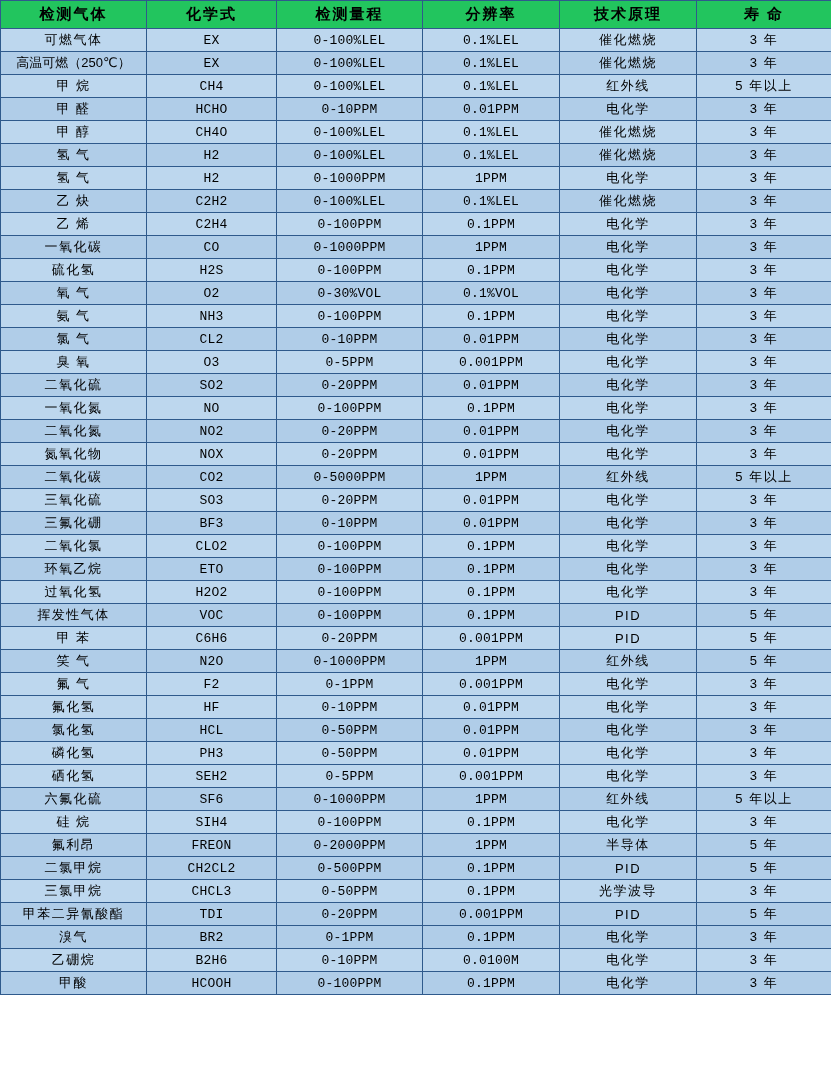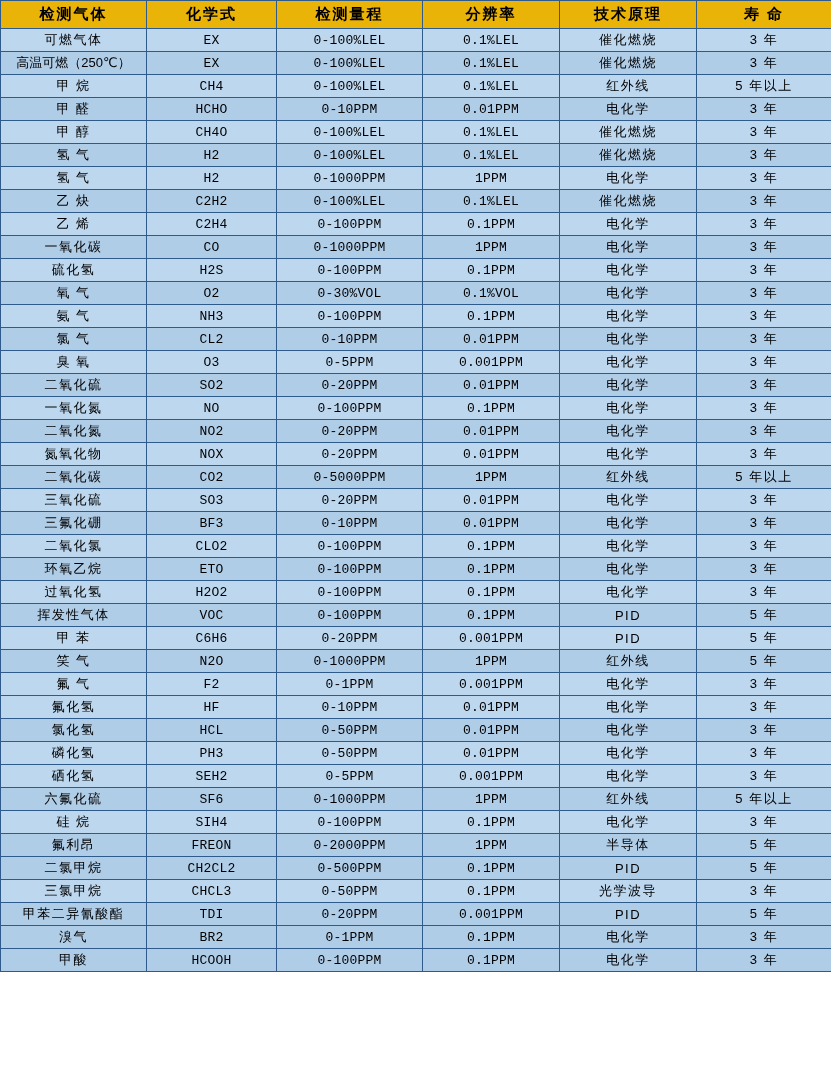--- a/index.html
+++ b/index.html
@@ -29,21 +29,21 @@
     border: 1px solid #2f5a8c;
     text-align: center;
     vertical-align: middle;
     color: #000000;
     padding: 0;
     overflow: hidden;
     white-space: nowrap;
   }
   table.gas-table thead th {
     height: 27px;
-    background: #eab308;
+    background: #22c55e;
     font-size: 15px;
     font-weight: bold;
     letter-spacing: 2px;
   }
   table.gas-table tbody td {
     height: 22px;
     font-size: 13px;
     background: #bdd7ee;
   }
   table.gas-table tbody tr.alt td {
@@ -399,20 +399,28 @@
         <td class="cn">5 年</td>
       </tr>
       <tr class="alt">
         <td class="cn">溴气</td>
         <td class="mono">BR2</td>
         <td class="mono">0-1PPM</td>
         <td class="mono">0.1PPM</td>
         <td class="cn">电化学</td>
         <td class="cn">3 年</td>
       </tr>
+      <tr>
+        <td class="cn">乙硼烷</td>
+        <td class="mono">B2H6</td>
+        <td class="mono">0-10PPM</td>
+        <td class="mono">0.0100M</td>
+        <td class="cn">电化学</td>
+        <td class="cn">3 年</td>
+      </tr>
       <tr class="alt">
         <td class="cn">甲酸</td>
         <td class="mono">HCOOH</td>
         <td class="mono">0-100PPM</td>
         <td class="mono">0.1PPM</td>
         <td class="cn">电化学</td>
         <td class="cn">3 年</td>
       </tr>
     </tbody>
 </table>

